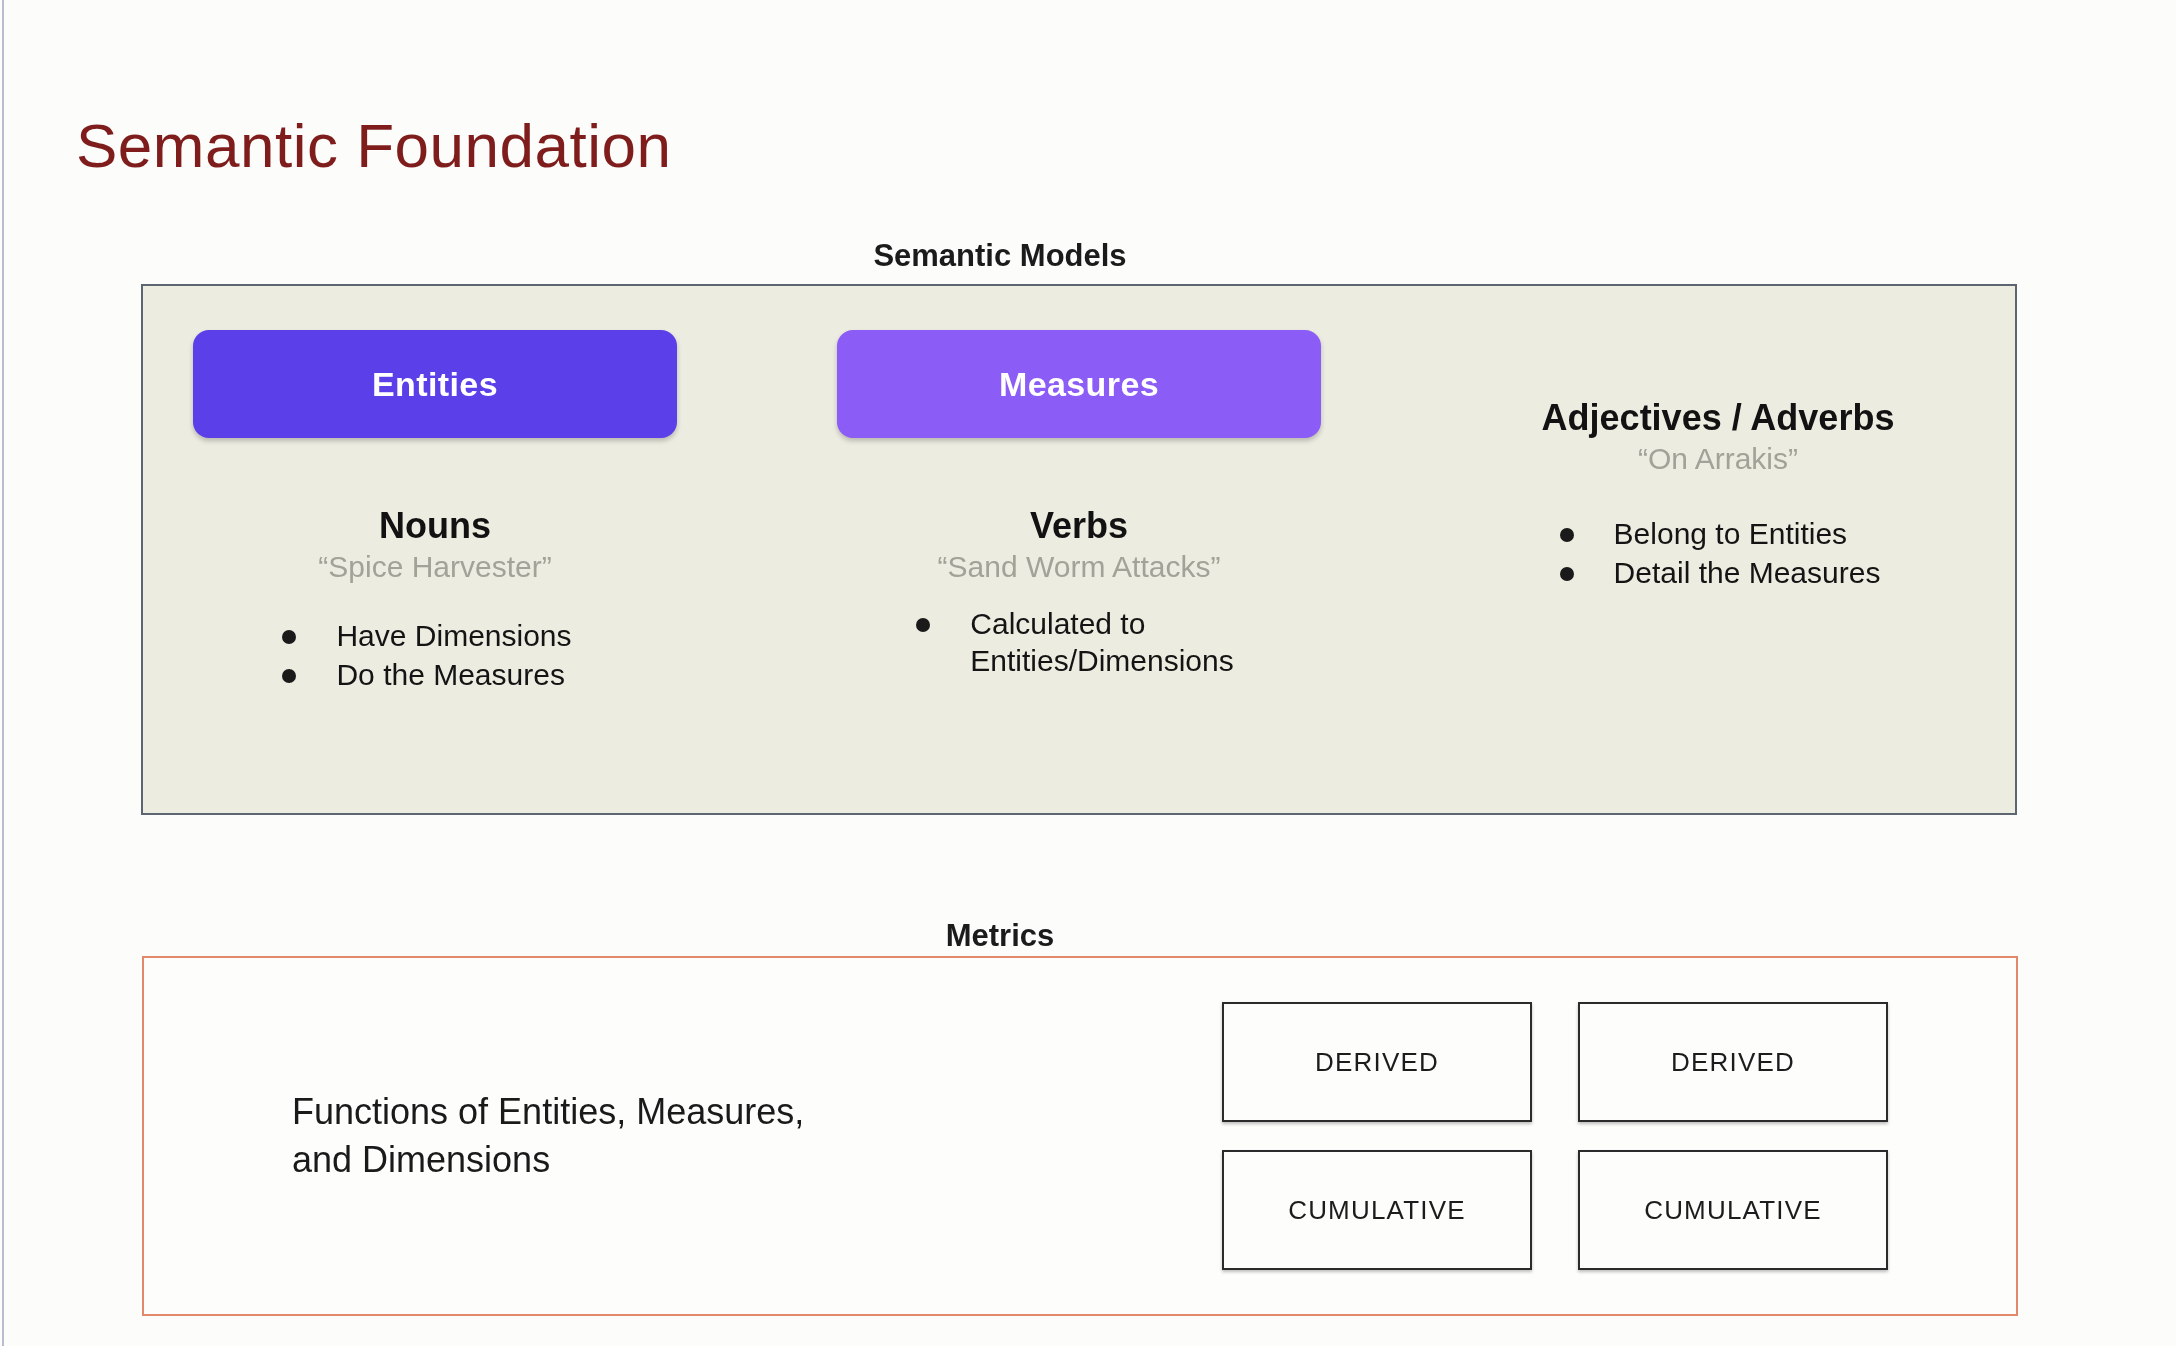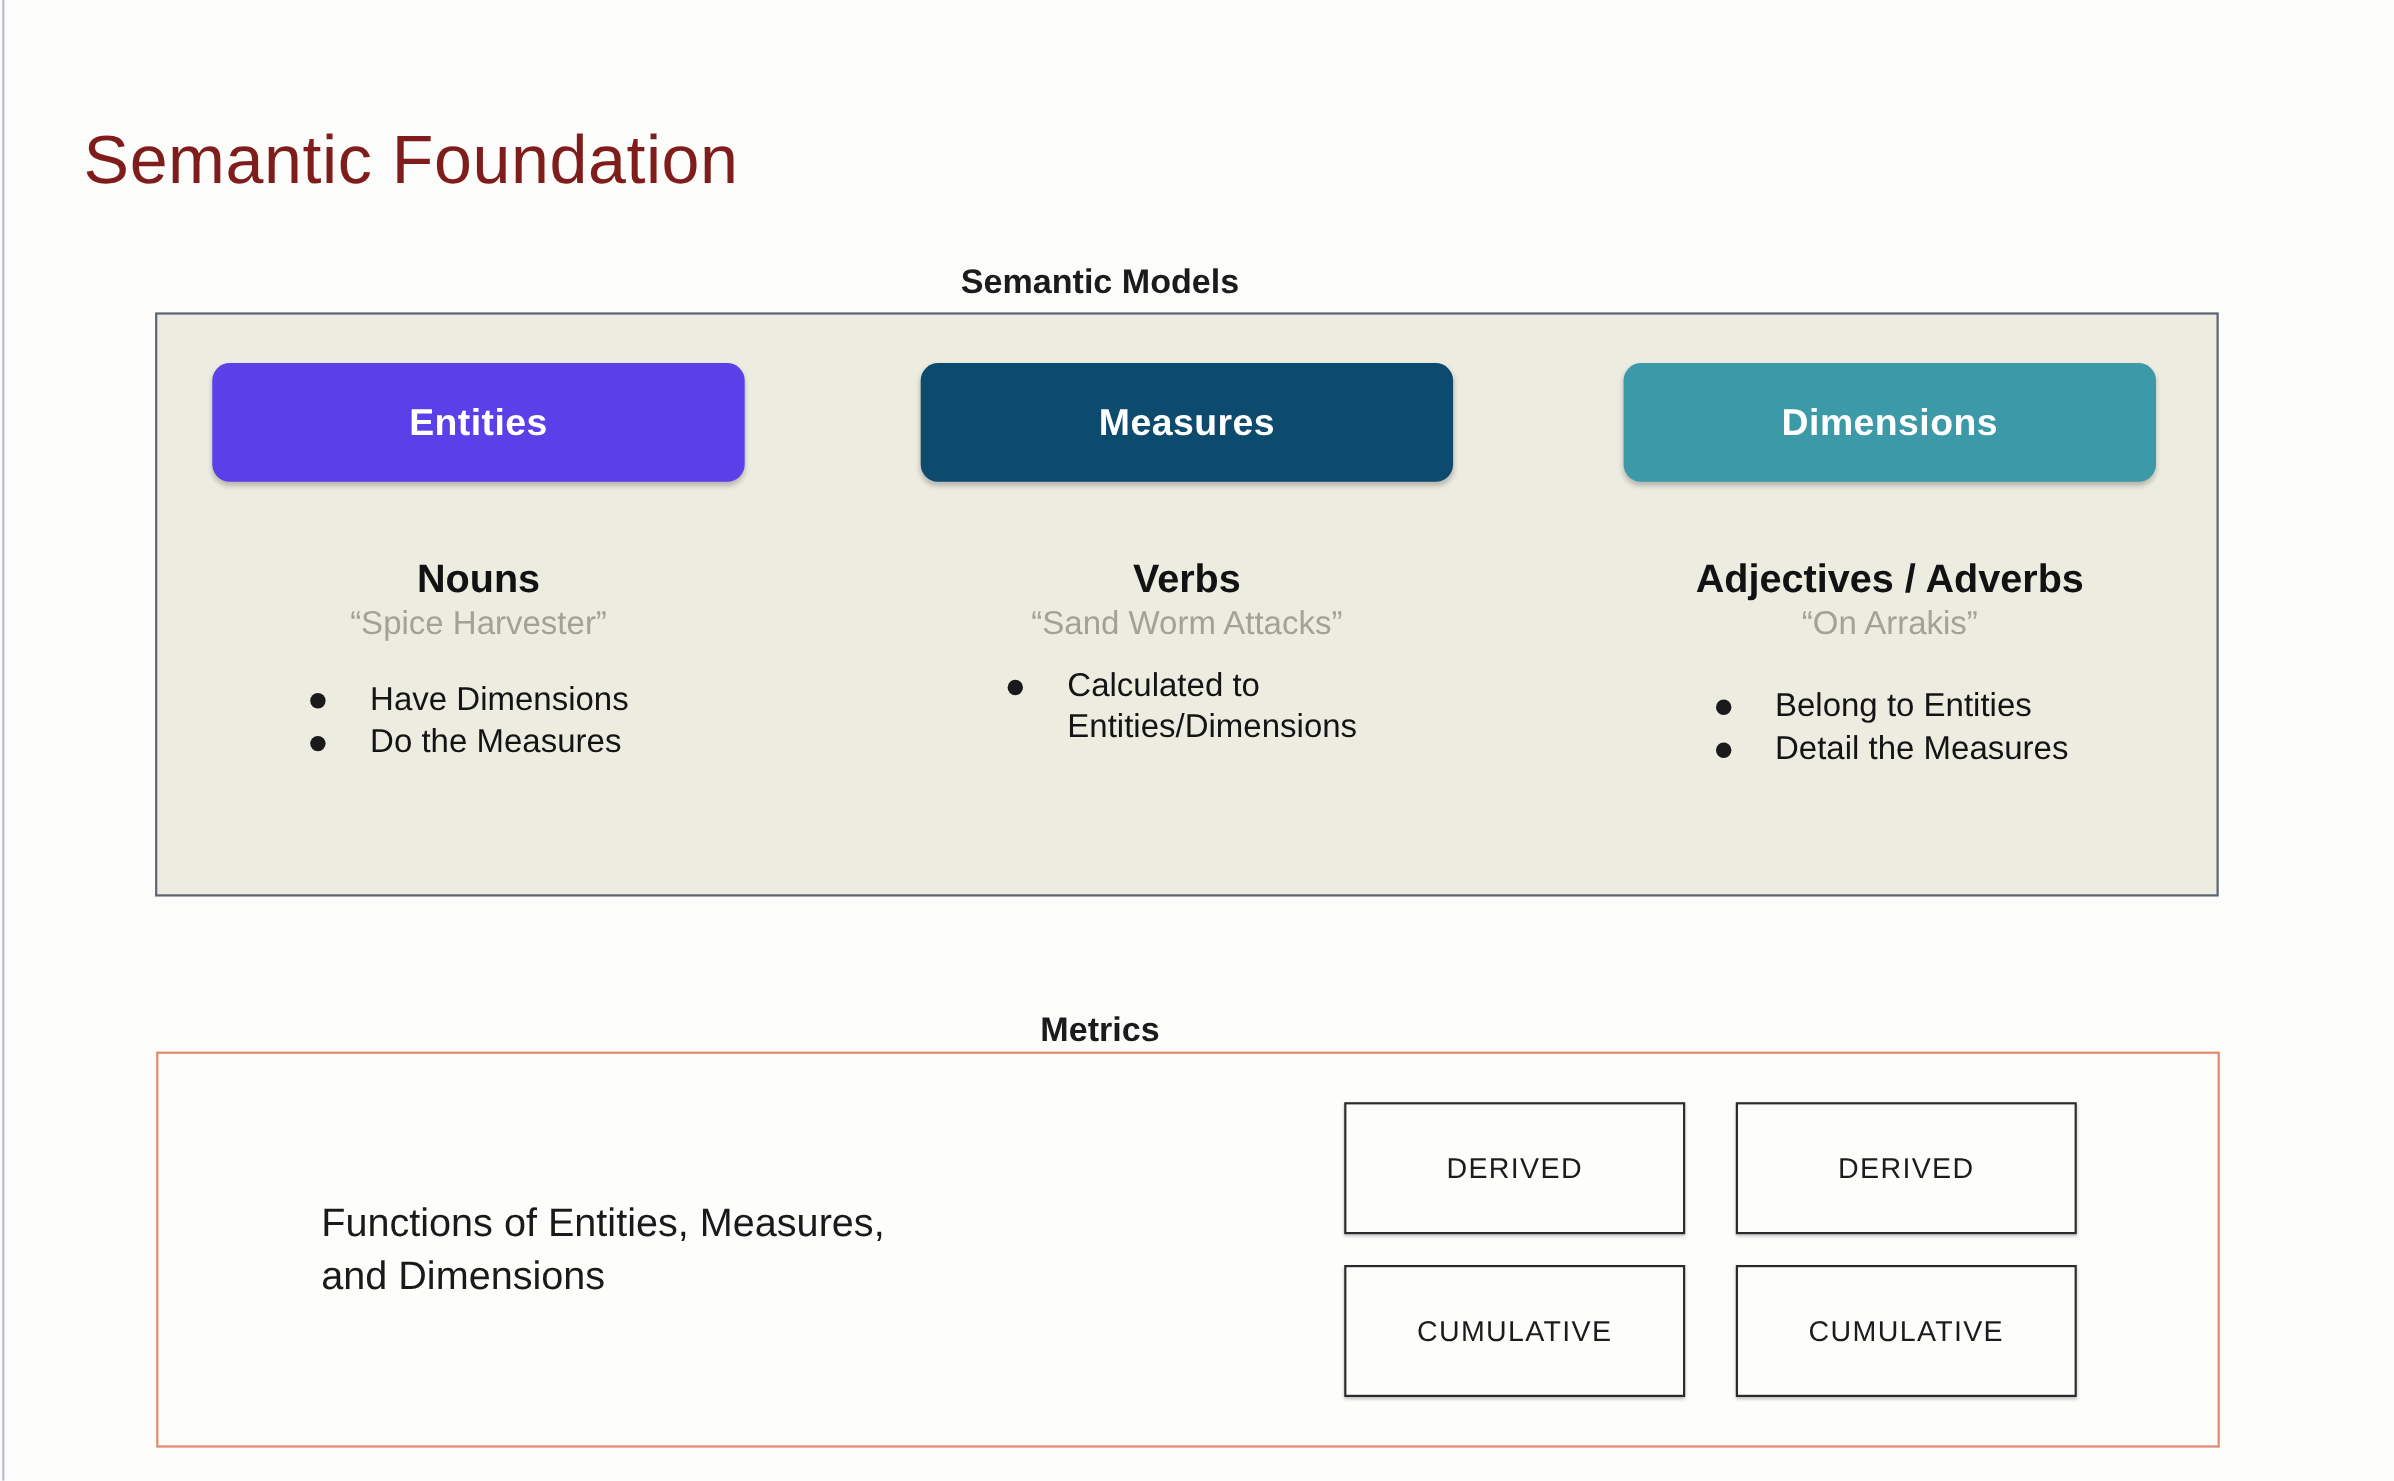--- a/index.html
+++ b/index.html
@@ -101,21 +101,21 @@
     align-items: center;
     justify-content: center;
     font-size: 34px;
     font-weight: 700;
     color: #ffffff;
     letter-spacing: 0.4px;
     box-shadow: 0 3px 5px rgba(0,0,0,0.22);
     box-sizing: border-box;
   }
   .chip.entities   { background: #5b3fe8; }
-  .chip.measures   { background: #0c4a6e; }
+  .chip.measures   { background: #8b5cf6; }
   .chip.dimensions { background: #3c9aa8; }
 
   .part-of-speech {
     margin-top: 68px;
     font-size: 36px;
     font-weight: 700;
     color: #121212;
     text-align: center;
     white-space: nowrap;
     line-height: 1.12;
@@ -241,21 +241,20 @@
       <ul class="bullet-list">
         <li>
           <span class="bullet-dot"></span>
           <span class="bullet-text">Calculated to
 Entities/Dimensions</span>
         </li>
       </ul>
     </div>
 
     <div class="model-col col-dimensions">
-      <div class="chip dimensions">Dimensions</div>
       <div class="part-of-speech">Adjectives / Adverbs</div>
       <div class="example-phrase">“On Arrakis”</div>
       <ul class="bullet-list">
         <li>
           <span class="bullet-dot"></span>
           <span class="bullet-text">Belong to Entities</span>
         </li>
         <li>
           <span class="bullet-dot"></span>
           <span class="bullet-text">Detail the Measures</span>

